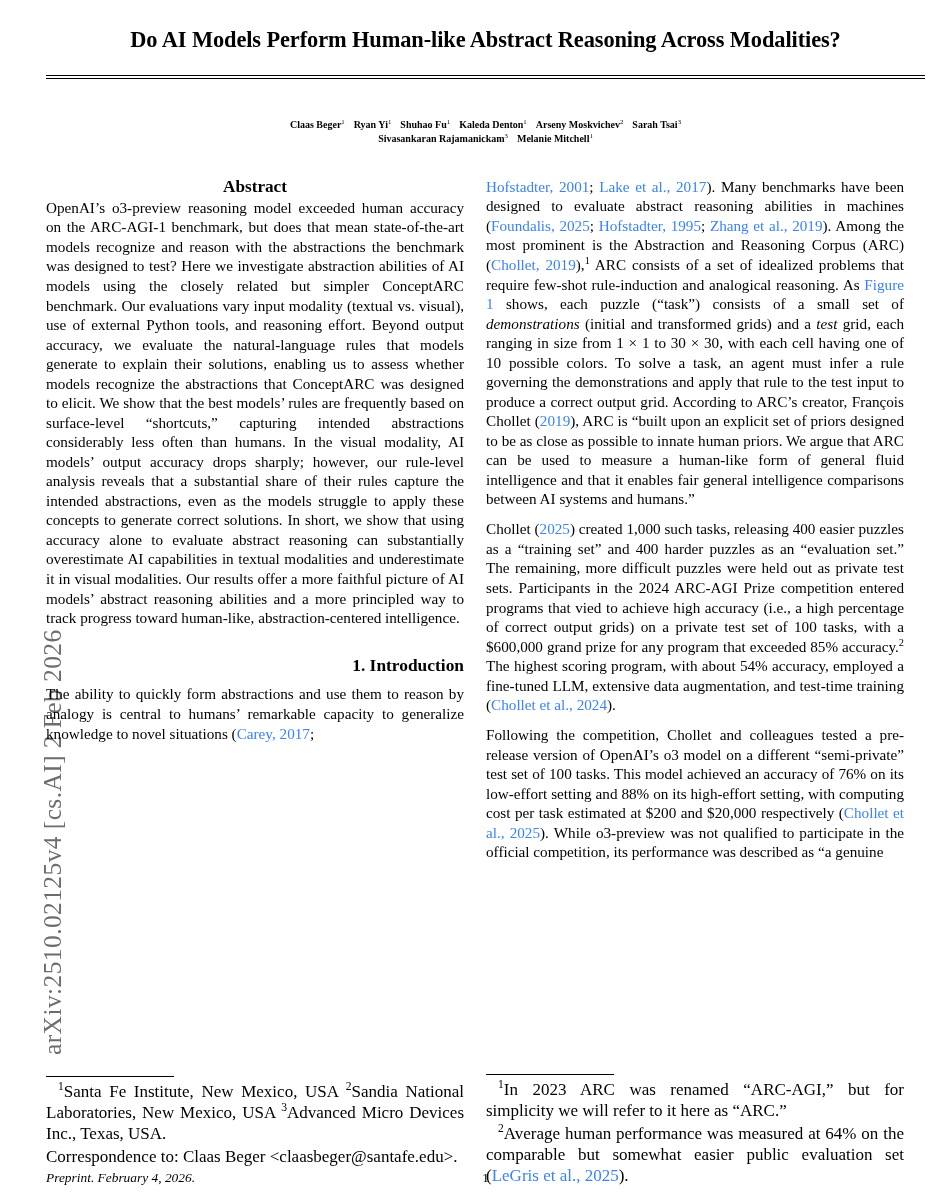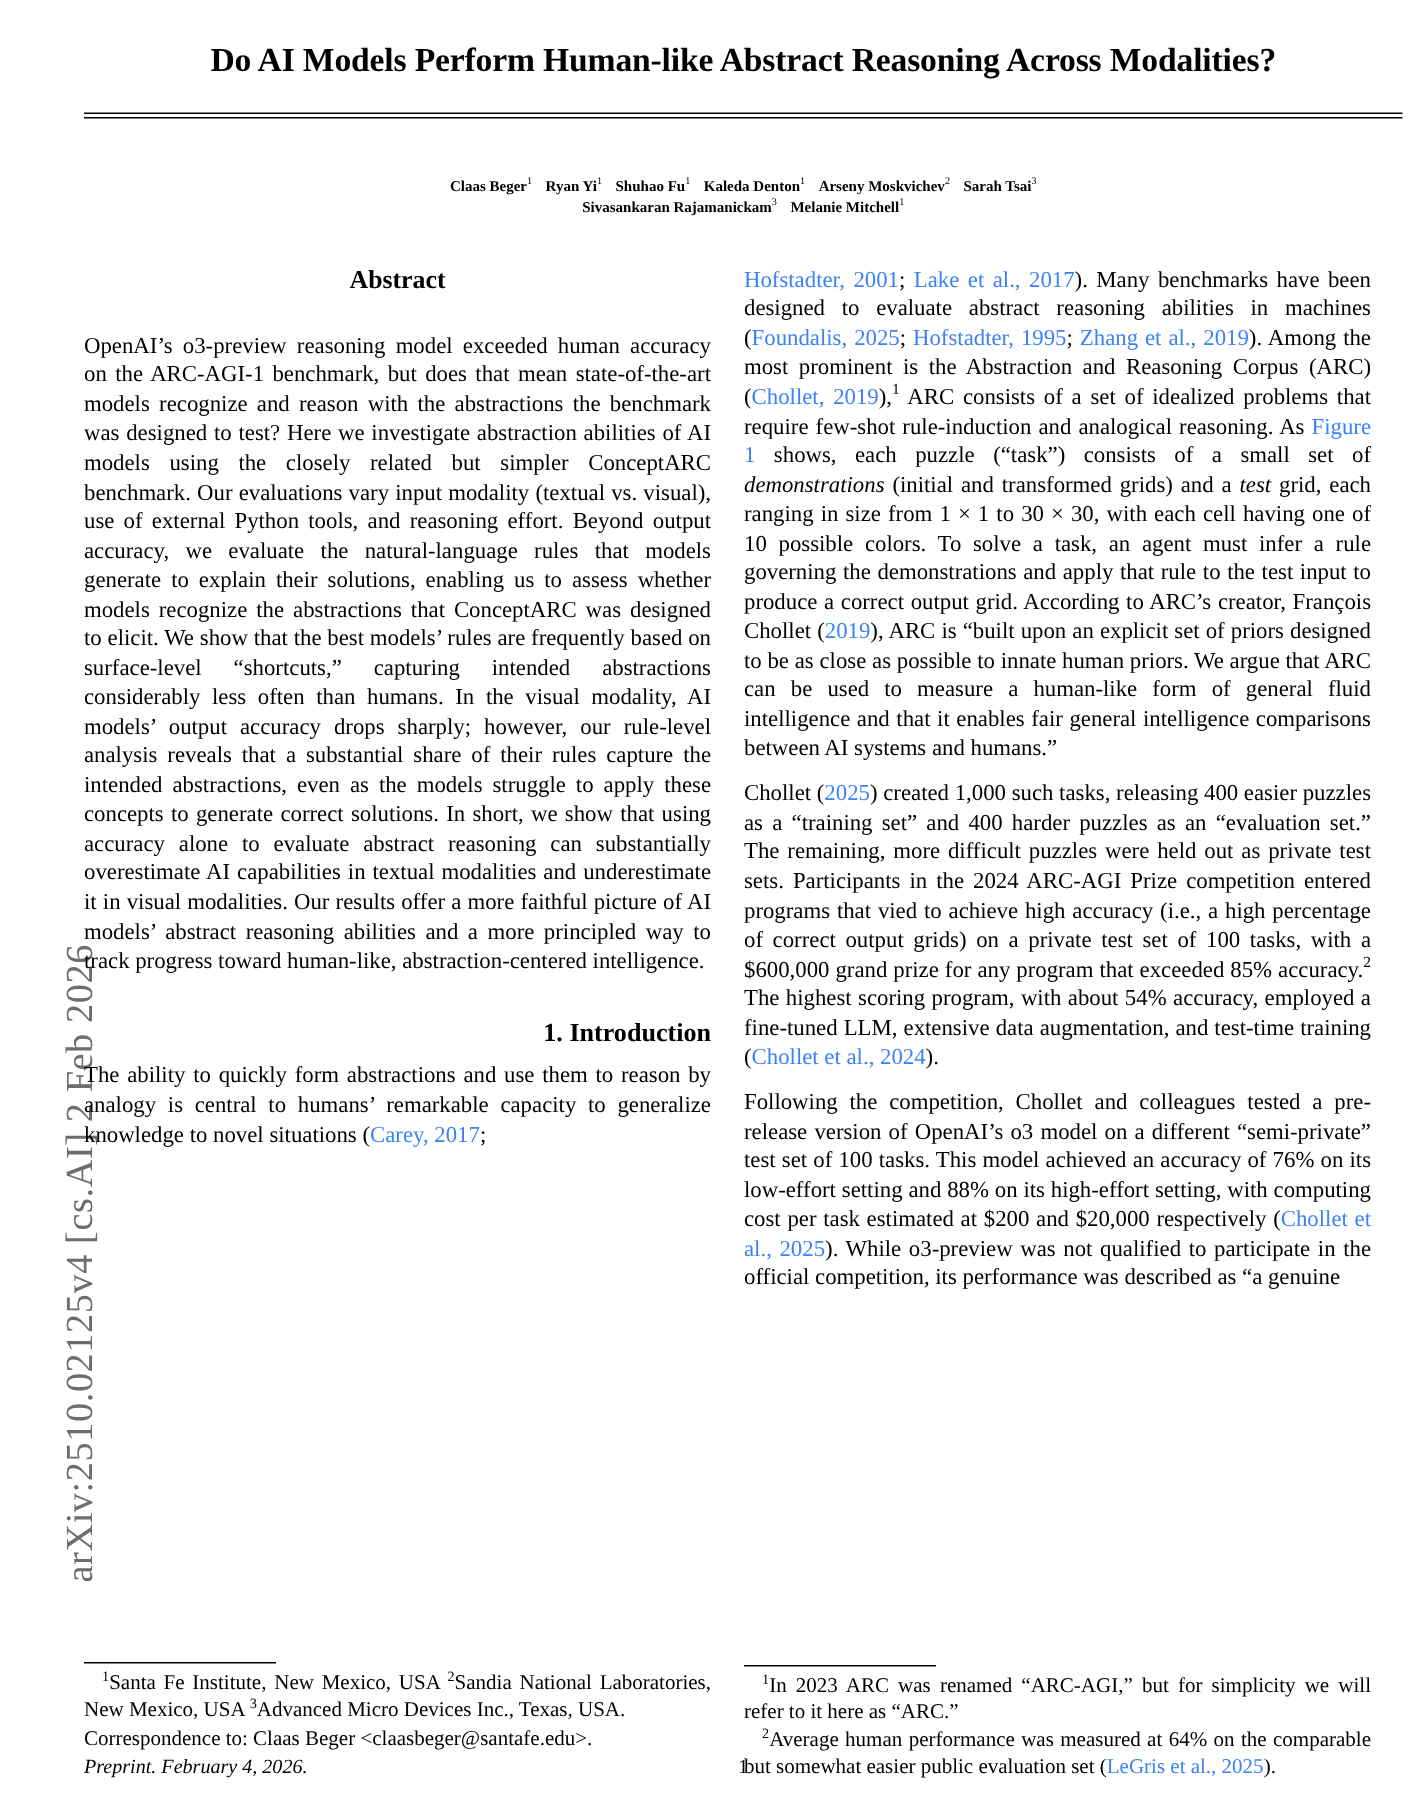--- a/index.html
+++ b/index.html
@@ -31,21 +31,21 @@
     white-space: nowrap;
     font-family: "Liberation Serif", "DejaVu Serif", serif;
     font-size: 25.5px;
     letter-spacing: 0.4px;
     color: #6d6d6d;
   }
 
   
   #page {
     position: absolute;
-    left: 56px;
+    left: 46px;
     top: 0;
     width: 879px;
     height: 1200px;
   }
 
   
   #title-block {
     padding-top: 27px;
   }
   #paper-title {
@@ -96,21 +96,21 @@
     width: 418px;
     position: relative;
   }
   .col-left { padding-top: 0; }
   .col-right { padding-top: 0; }
 
   #abstract-heading {
     text-align: center;
     font-size: 17.2px;
     font-weight: bold;
-    margin: 0 0 24px 0;
+    margin: 0 0 1px 0;
   }
 
   p.body {
     margin: 0 0 0 0;
     font-size: 15.2px;
     line-height: 1.285;
     text-align: justify;
     text-justify: inter-word;
     hyphens: none;
   }
@@ -142,21 +142,21 @@
     left: 0;
     width: 418px;
   }
   .footnote-rule {
     width: 128px;
     height: 0;
     border-top: 1.1px solid #000;
     margin-bottom: 5px;
   }
   .footnote {
-    font-size: 14px;
+    font-size: 17px;
     line-height: 1.235;
     text-align: justify;
     margin: 0;
   }
   .footnote + .footnote { margin-top: 2px; }
   .footnote .indent { display: inline-block; width: 12px; }
   .preprint {
     font-size: 13.4px;
     font-style: italic;
     margin-top: 16px;

